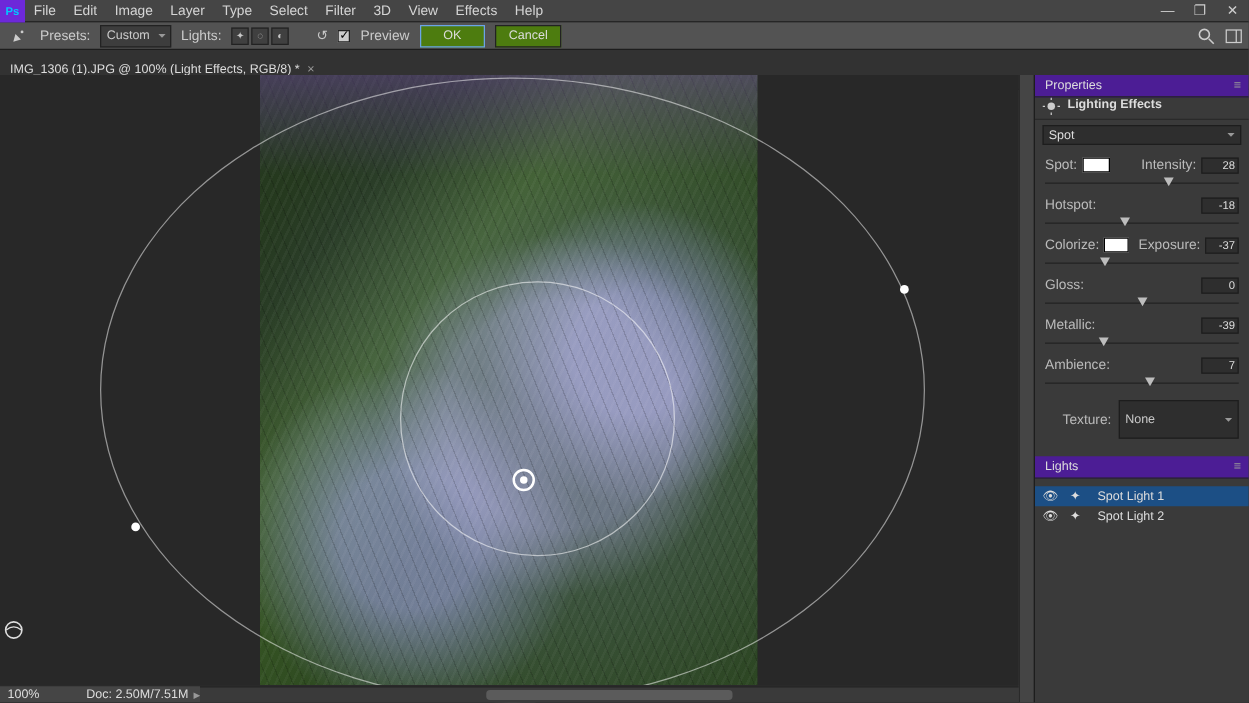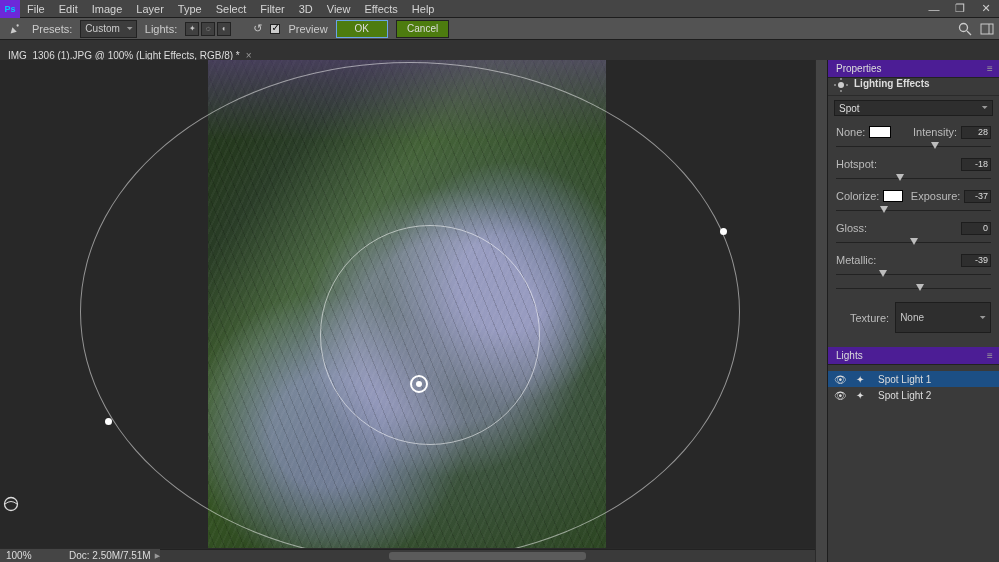--- a/index.html
+++ b/index.html
@@ -295,21 +295,21 @@
       <span>Lighting Effects</span>
     </div>
     <div class="type-select">
       <span>Spot</span>
         <span style="font-size:8px;color:#999;">⏷</span>
     </div>
 
     <div class="prop-group">
 
       <div class="prop-row">
-        <span class="prop-label">None:</span>
+        <span class="prop-label">Spot:</span>
         <span class="swatch"></span>
         <span class="prop-spacer"></span>
         <span class="prop-label">Intensity:</span>
         <span class="prop-val">28</span>
       </div>
       <div class="slider">
           <div class="thumb" style="left:64%"></div>
         </div>
 
       <div class="prop-row">
@@ -343,20 +343,25 @@
 
       <div class="prop-row">
         <span class="prop-label">Metallic:</span>
         <span class="prop-spacer"></span>
         <span class="prop-val">-39</span>
       </div>
       <div class="slider">
           <div class="thumb" style="left:30%"></div>
         </div>
 
+      <div class="prop-row">
+        <span class="prop-label">Ambience:</span>
+        <span class="prop-spacer"></span>
+        <span class="prop-val">7</span>
+      </div>
       <div class="slider">
           <div class="thumb" style="left:54%"></div>
         </div>
     </div>
 
     <div class="tex-row">
       <span class="prop-label">Texture:</span>
       <div class="tex-select">
         <span>None</span>
           <span class="car">⏷</span>

